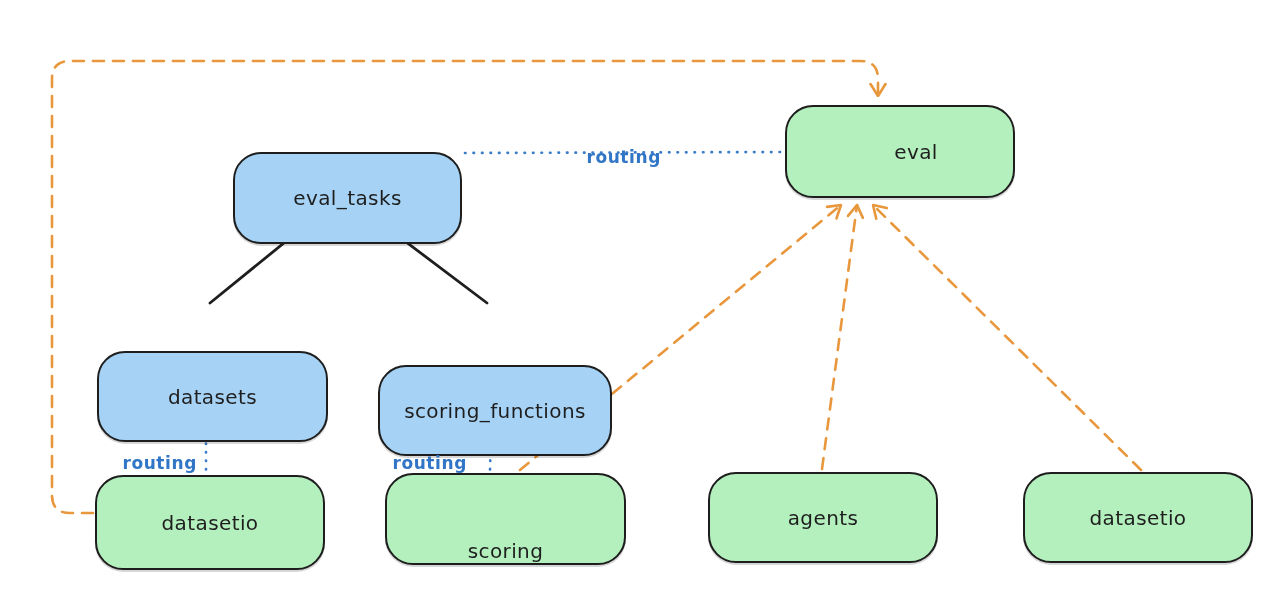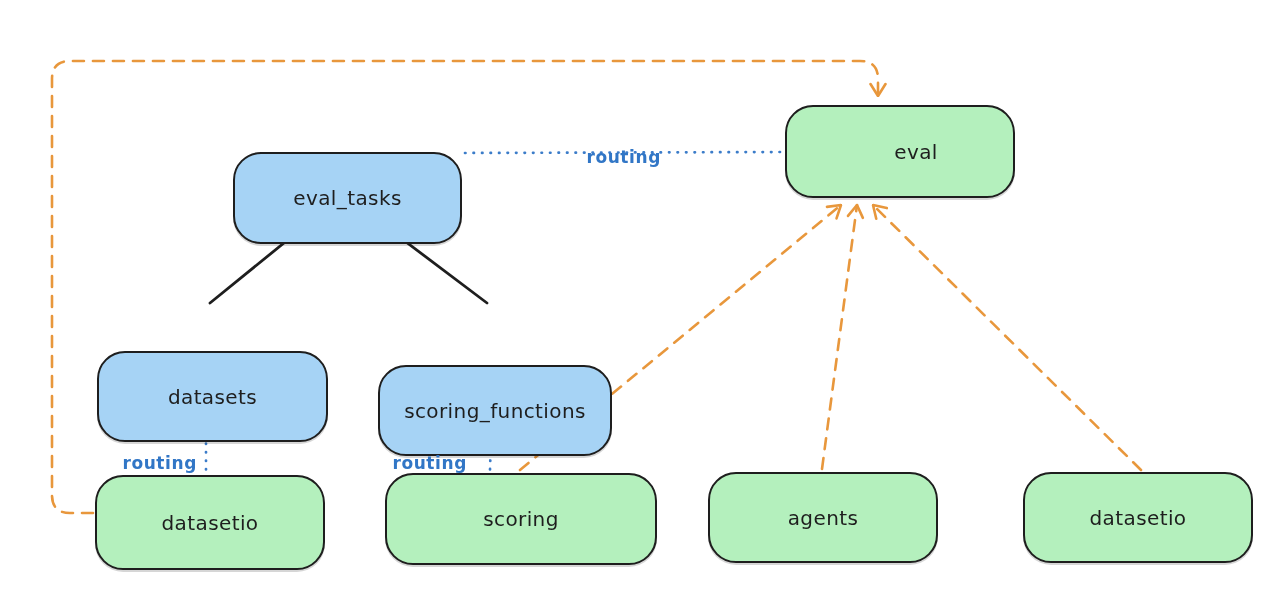--- a/index.html
+++ b/index.html
@@ -15,21 +15,21 @@
     font-size:20px; color:#1e1e1e; letter-spacing:0.4px;
     box-shadow:0 2px 0 rgba(30,30,30,0.18);
   }
   .node.blue  { background:#a6d3f5;margin-top:44px; }
   .node.green { background:#b4f0bd; }
   #n-eval-tasks        { left:233px; top:108px; width:229px; height:92px; }
   #n-eval              { left:785px; top:105px; width:230px; height:93px;padding-left:32px; }
   #n-datasets          { left:97px;  top:307px; width:231px; height:91px; }
   #n-scoring-functions { left:378px; top:321px; width:234px; height:91px; }
   #n-datasetio         { left:95px;  top:475px; width:230px; height:95px; }
-  #n-scoring           { left:385px; top:473px; width:272px; height:92px; }
+  #n-scoring           { left:385px; top:473px; width:241px; height:92px;align-items:flex-end; }
   #n-agents            { left:708px; top:472px; width:230px; height:91px; }
   #n-inference         { left:1023px;top:472px; width:230px; height:91px; }
   .edge-label {
     position:absolute; color:#3176c6; font-size:17px; font-weight:600;
     letter-spacing:0.6px; width:84px; text-align:right;margin-top:28px;
   }
   #lbl-routing-main { left:577px; top:119px; }
   #lbl-routing-left { left:113px; top:425px; }
   #lbl-routing-mid  { left:383px; top:425px; }
   .stroke-black { stroke:#1e1e1e; stroke-width:2.8; fill:none; stroke-linecap:round; }

